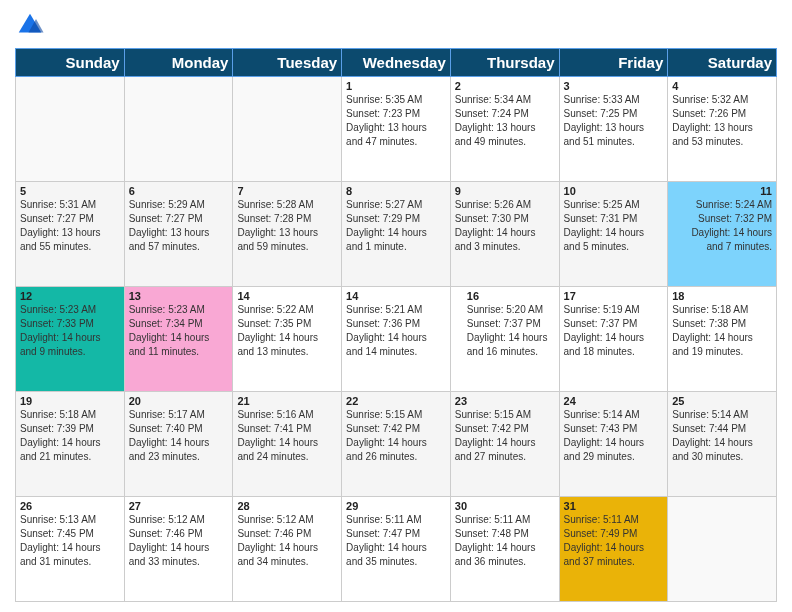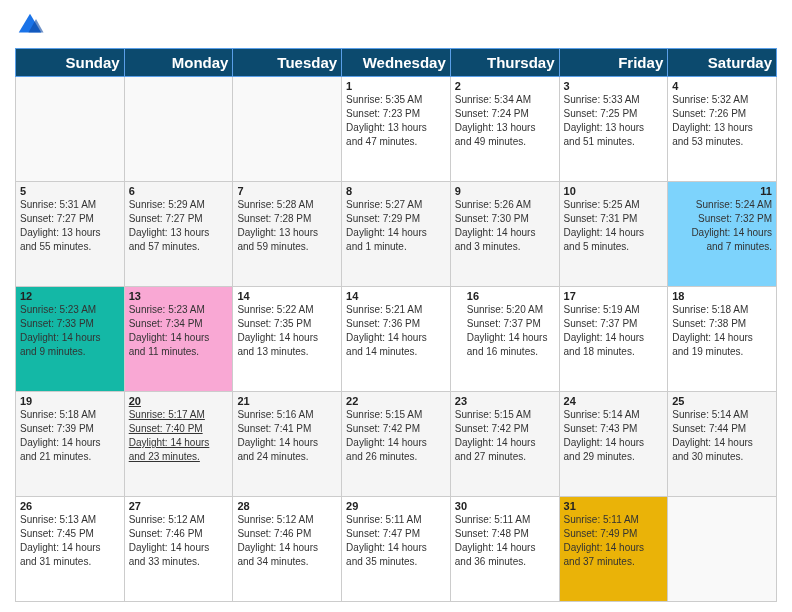--- a/index.html
+++ b/index.html
@@ -215,21 +215,21 @@
           <td style="background-color: rgb(255, 255, 255);">
             <span class="day-number">18</span>
             <div class="day-info">Sunrise: 5:18 AM<br>Sunset: 7:38 PM<br>Daylight: 14 hours and 19 minutes.</div>
           </td>
         </tr>
         <tr class="week-row">
           <td style="background-color: rgb(245, 245, 245);">
             <span class="day-number">19</span>
             <div class="day-info">Sunrise: 5:18 AM<br>Sunset: 7:39 PM<br>Daylight: 14 hours and 21 minutes.</div>
           </td>
-          <td style="background-color: rgb(245, 245, 245); text-decoration: underline;">
+          <td style="background-color: rgb(245, 245, 245);">
             <span class="day-number">20</span>
             <div class="day-info">Sunrise: 5:17 AM<br>Sunset: 7:40 PM<br>Daylight: 14 hours and 23 minutes.</div>
           </td>
           <td style="background-color: rgb(245, 245, 245);">
             <span class="day-number">21</span>
             <div class="day-info">Sunrise: 5:16 AM<br>Sunset: 7:41 PM<br>Daylight: 14 hours and 24 minutes.</div>
           </td>
           <td style="background-color: rgb(245, 245, 245);">
             <span class="day-number">22</span>
             <div class="day-info">Sunrise: 5:15 AM<br>Sunset: 7:42 PM<br>Daylight: 14 hours and 26 minutes.</div>

